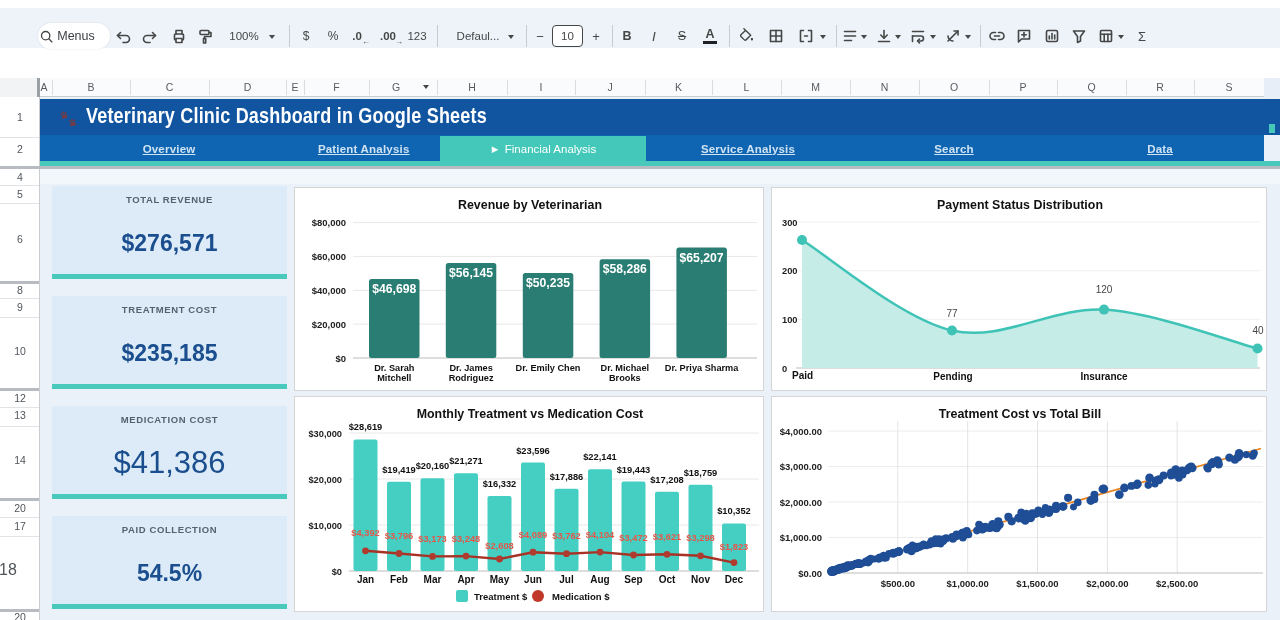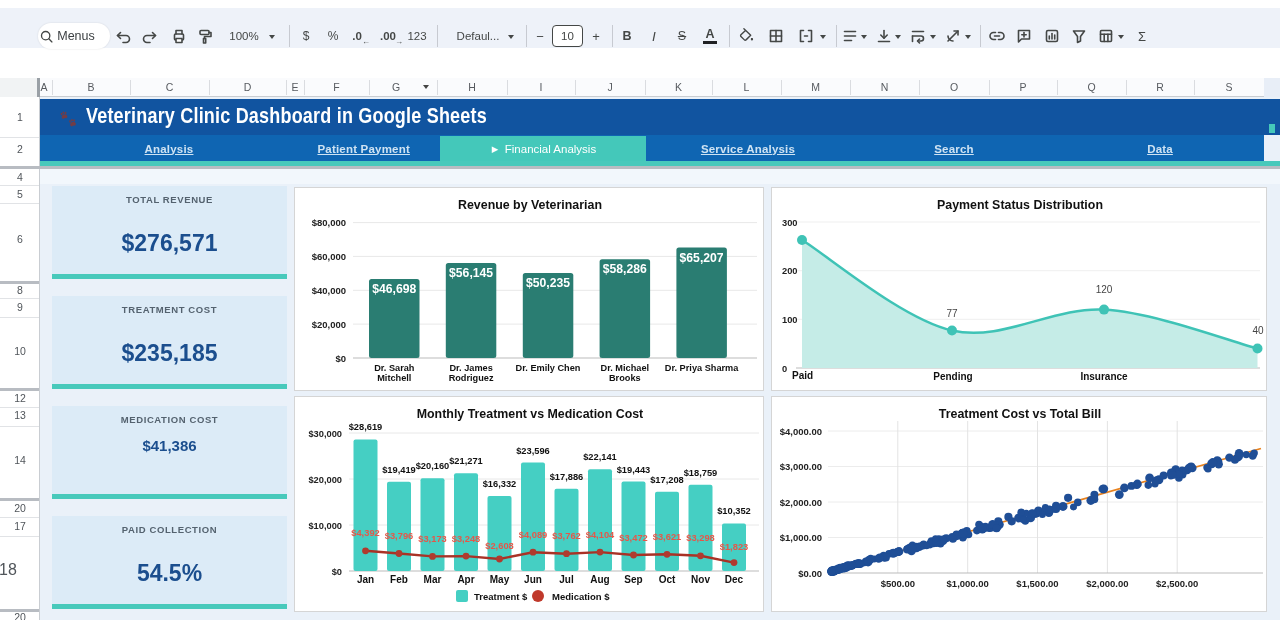--- a/index.html
+++ b/index.html
@@ -231,36 +231,36 @@
           </g>
           <g transform="translate(18.5,17.5) rotate(-15)" fill="#713d47">
             <ellipse cx="-2.1" cy="-1.6" rx="0.9" ry="1.2"></ellipse>
             <ellipse cx="0" cy="-2.4" rx="0.9" ry="1.2"></ellipse>
             <ellipse cx="2.1" cy="-1.6" rx="0.9" ry="1.2"></ellipse>
             <path d="M0 -0.6 c1.7 0 2.9 1.2 2.9 2.5 c0 1.1 -0.9 1.9 -1.7 1.7 c-0.55 -0.17 -0.8 -0.45 -1.2 -0.45 c-0.4 0 -0.65 0.28 -1.2 0.45 c-0.8 0.2 -1.7 -0.6 -1.7 -1.7 C-2.9 0.6 -1.7 -0.6 0 -0.6 Z"></path>
           </g>
         </svg>
       <div class="abs" style="left:1269px;top:124px;width:6px;height:9px;background:#45c8ba"></div>
       <div class="abs" style="left:86px;top:106px;font-size:18px;font-weight:bold;color:#fff;letter-spacing:0.2px;transform:scaleY(1.18);transform-origin:left center">Veterinary Clinic Dashboard in Google Sheets</div>
-      <div style="position:absolute;left:169px;top:148.5px;transform:translate(-50%,-50%);font-size:11.5px;font-weight:bold;color:#cfe3f3;text-decoration:underline;letter-spacing:0.2px;white-space:nowrap">Analysis</div>
-        <div style="position:absolute;left:363.7px;top:148.5px;transform:translate(-50%,-50%);font-size:11.5px;font-weight:bold;color:#cfe3f3;text-decoration:underline;letter-spacing:0.2px;white-space:nowrap">Patient Payment</div>
+      <div style="position:absolute;left:169px;top:148.5px;transform:translate(-50%,-50%);font-size:11.5px;font-weight:bold;color:#cfe3f3;text-decoration:underline;letter-spacing:0.2px;white-space:nowrap">Overview</div>
+        <div style="position:absolute;left:363.7px;top:148.5px;transform:translate(-50%,-50%);font-size:11.5px;font-weight:bold;color:#cfe3f3;text-decoration:underline;letter-spacing:0.2px;white-space:nowrap">Patient Analysis</div>
         <div style="position:absolute;left:748px;top:148.5px;transform:translate(-50%,-50%);font-size:11.5px;font-weight:bold;color:#cfe3f3;text-decoration:underline;letter-spacing:0.2px;white-space:nowrap">Service Analysis</div>
         <div style="position:absolute;left:954px;top:148.5px;transform:translate(-50%,-50%);font-size:11.5px;font-weight:bold;color:#cfe3f3;text-decoration:underline;letter-spacing:0.2px;white-space:nowrap">Search</div>
         <div style="position:absolute;left:1160px;top:148.5px;transform:translate(-50%,-50%);font-size:11.5px;font-weight:bold;color:#cfe3f3;text-decoration:underline;letter-spacing:0.2px;white-space:nowrap">Data</div>
         <div style="position:absolute;left:439.6px;top:136px;width:206px;height:25px;background:#44c8ba"></div>
         <div style="position:absolute;left:544px;top:148.5px;transform:translate(-50%,-50%);font-size:11.5px;font-weight:normal;color:#fff;white-space:nowrap"><span style="font-size:8.5px;vertical-align:1.5px">▶︎</span>&nbsp; Financial Analysis</div>
       <div style="position:absolute;left:52px;top:186px;width:235px;height:93px;background:#dcebf7;border-bottom:5px solid #48c9bb"></div>
         <div style="position:absolute;left:169.5px;top:199px;transform:translate(-50%,-50%);font-size:9.5px;font-weight:bold;letter-spacing:0.6px;color:#54626f;white-space:nowrap">TOTAL REVENUE</div>
         <div style="position:absolute;left:169.5px;top:243px;transform:translate(-50%,-50%);font-size:23px;font-weight:bold;color:#1b4e8e;white-space:nowrap">$276,571</div>
         <div style="position:absolute;left:52px;top:296px;width:235px;height:93px;background:#dcebf7;border-bottom:5px solid #48c9bb"></div>
         <div style="position:absolute;left:169.5px;top:309px;transform:translate(-50%,-50%);font-size:9.5px;font-weight:bold;letter-spacing:0.6px;color:#54626f;white-space:nowrap">TREATMENT COST</div>
         <div style="position:absolute;left:169.5px;top:353px;transform:translate(-50%,-50%);font-size:23px;font-weight:bold;color:#1b4e8e;white-space:nowrap">$235,185</div>
         <div style="position:absolute;left:52px;top:406px;width:235px;height:93px;background:#dcebf7;border-bottom:5px solid #48c9bb"></div>
         <div style="position:absolute;left:169.5px;top:419px;transform:translate(-50%,-50%);font-size:9.5px;font-weight:bold;letter-spacing:0.6px;color:#54626f;white-space:nowrap">MEDICATION COST</div>
-        <div style="position:absolute;left:169.5px;top:445px;transform:translate(-50%,-50%);font-size:15px;font-weight:bold;color:#1b4e8e;white-space:nowrap">$41,386</div>
+        <div style="position:absolute;left:169.5px;top:463px;transform:translate(-50%,-50%);font-size:31px;font-weight:normal;color:#1b4e8e;white-space:nowrap">$41,386</div>
         <div style="position:absolute;left:52px;top:516px;width:235px;height:93px;background:#dcebf7;border-bottom:5px solid #48c9bb"></div>
         <div style="position:absolute;left:169.5px;top:529px;transform:translate(-50%,-50%);font-size:9.5px;font-weight:bold;letter-spacing:0.6px;color:#54626f;white-space:nowrap">PAID COLLECTION</div>
         <div style="position:absolute;left:169.5px;top:573px;transform:translate(-50%,-50%);font-size:23px;font-weight:bold;color:#1b4e8e;white-space:nowrap">54.5%</div>
 
       <div class="abs" style="left:294px;top:187px;width:470px;height:204px;background:#fff;border:1px solid #d5d5d5"><svg width="470" height="204" font-family="Liberation Sans, sans-serif">
             <text x="235.0" y="21" text-anchor="middle" font-size="12.4" font-weight="bold" fill="#111">Revenue by Veterinarian</text>
             <line x1="58" y1="34.6" x2="462" y2="34.6" stroke="#e8e8e8" stroke-width="1"></line>
             <text x="51" y="38.1" text-anchor="end" font-size="9.5" font-weight="bold" fill="#222">$80,000</text>
             <line x1="58" y1="68.4" x2="462" y2="68.4" stroke="#e8e8e8" stroke-width="1"></line>
             <text x="51" y="71.9" text-anchor="end" font-size="9.5" font-weight="bold" fill="#222">$60,000</text>

